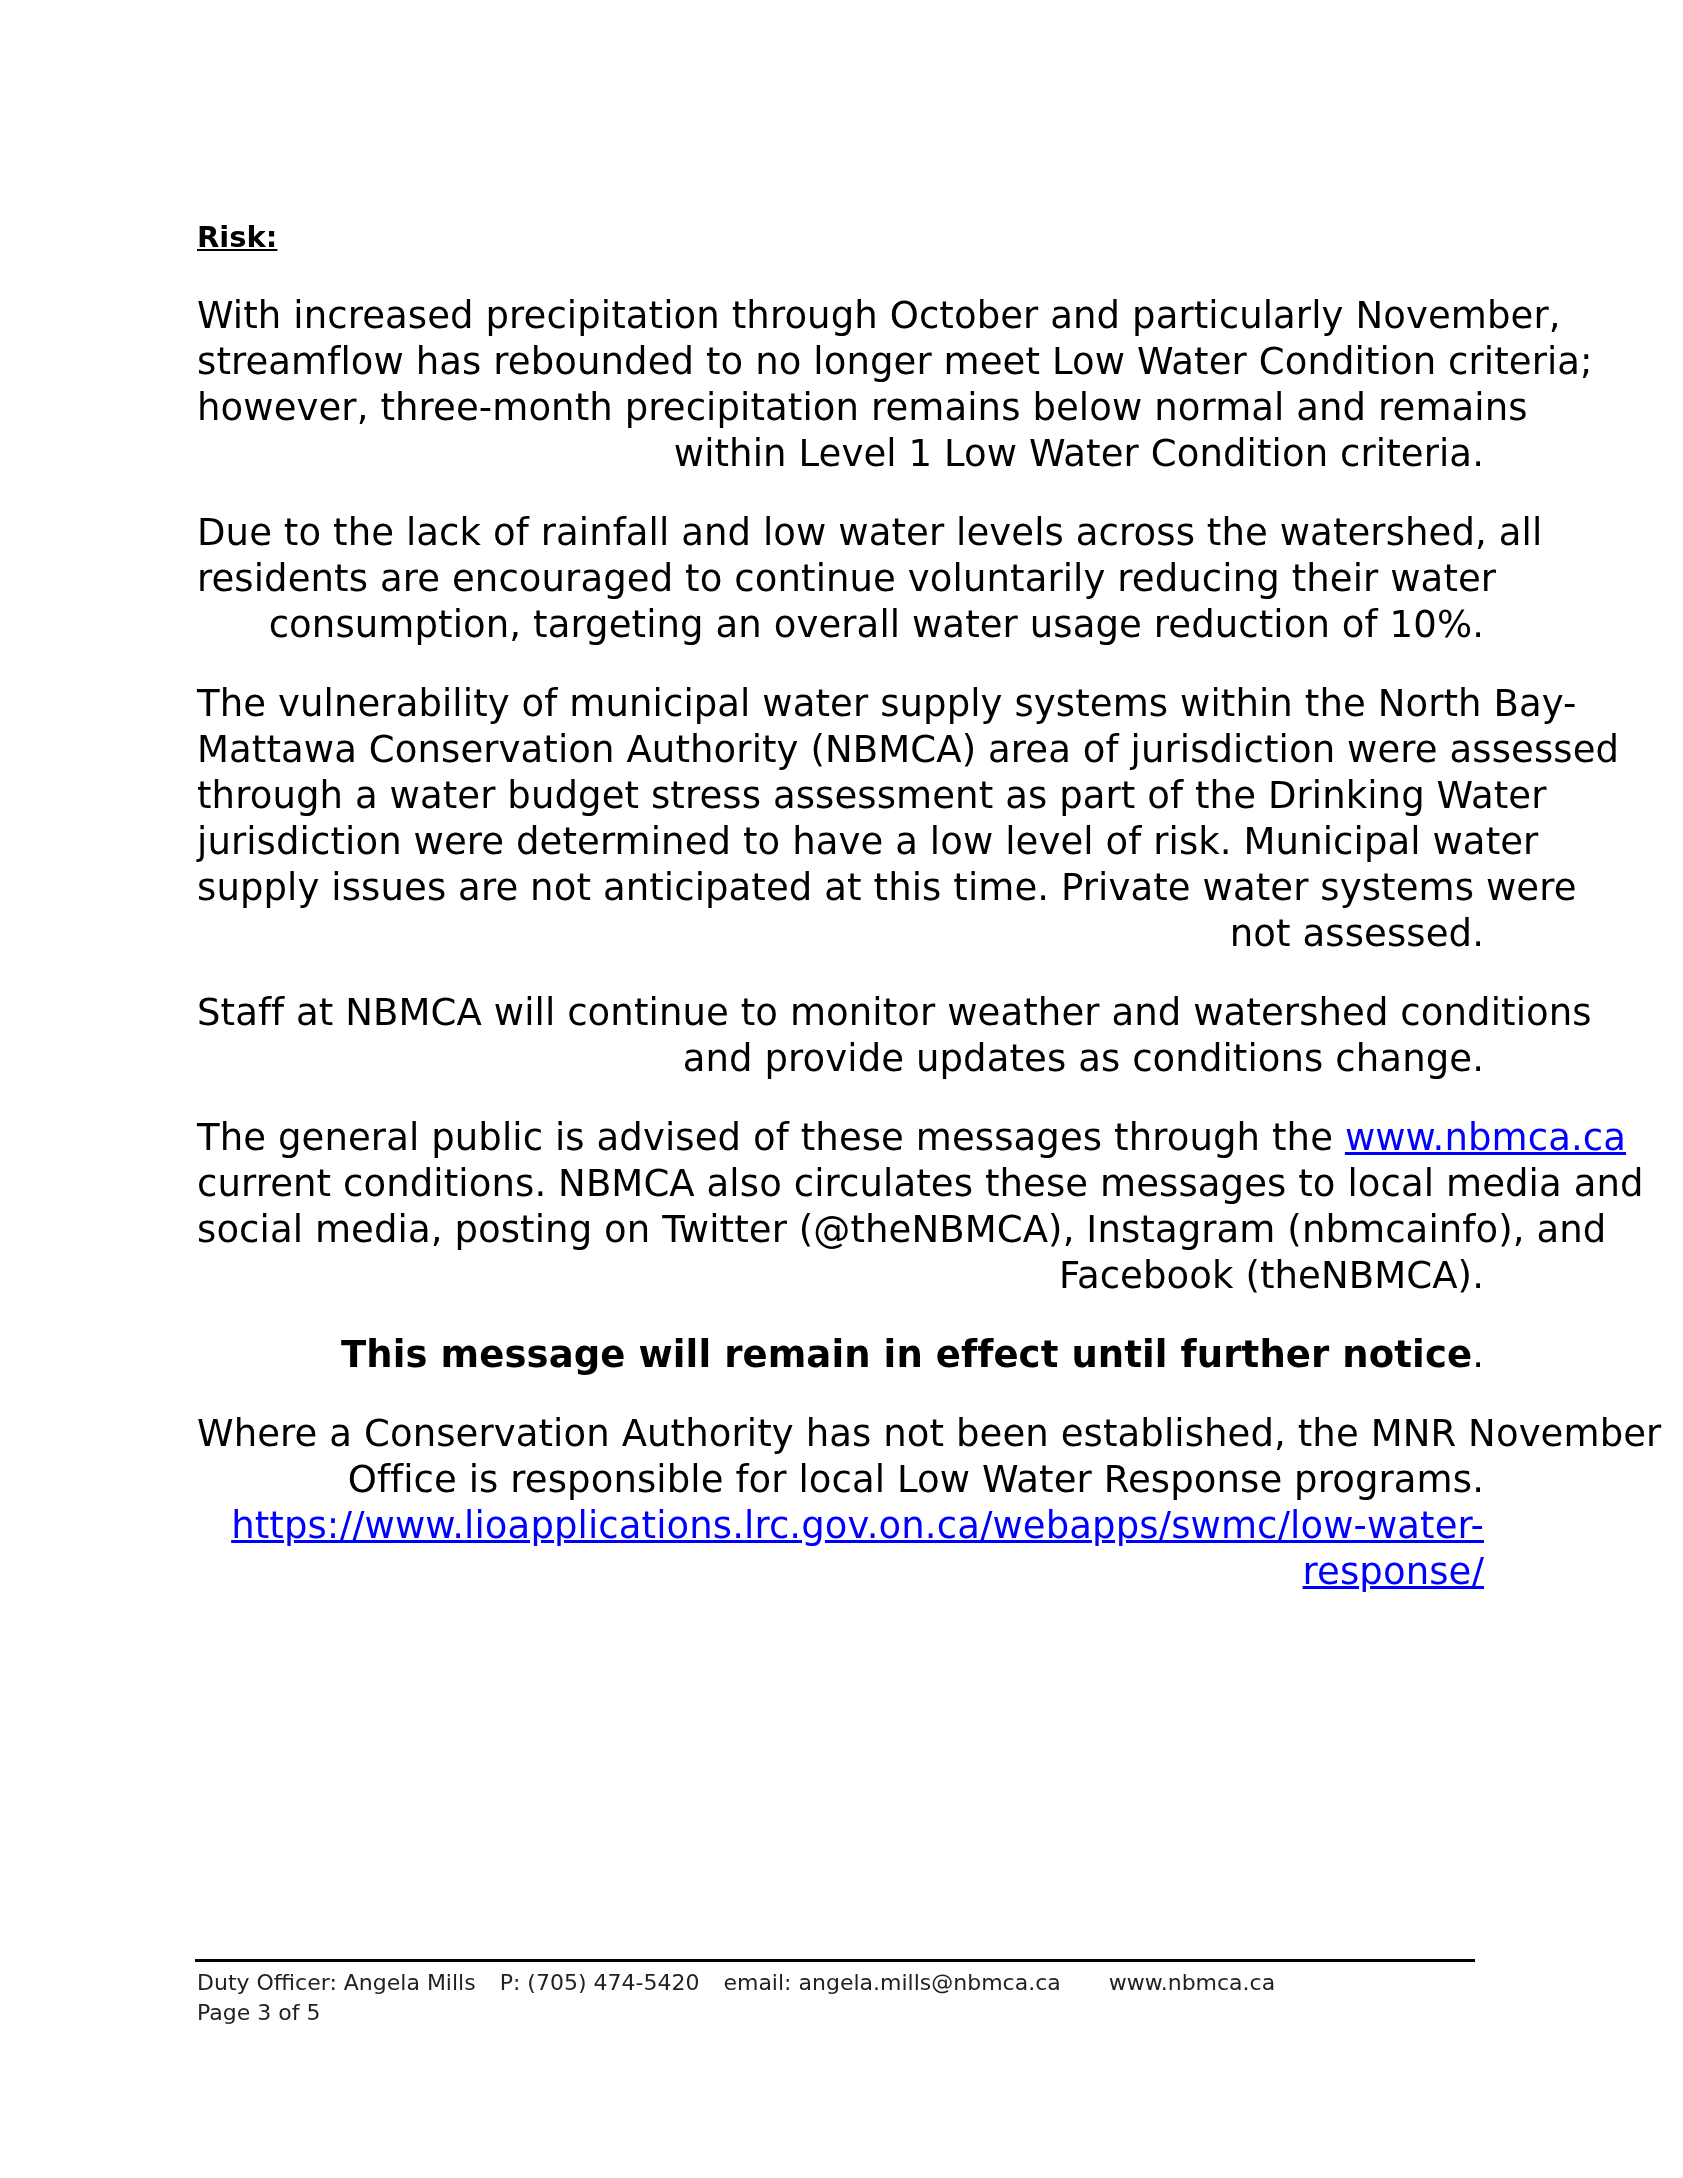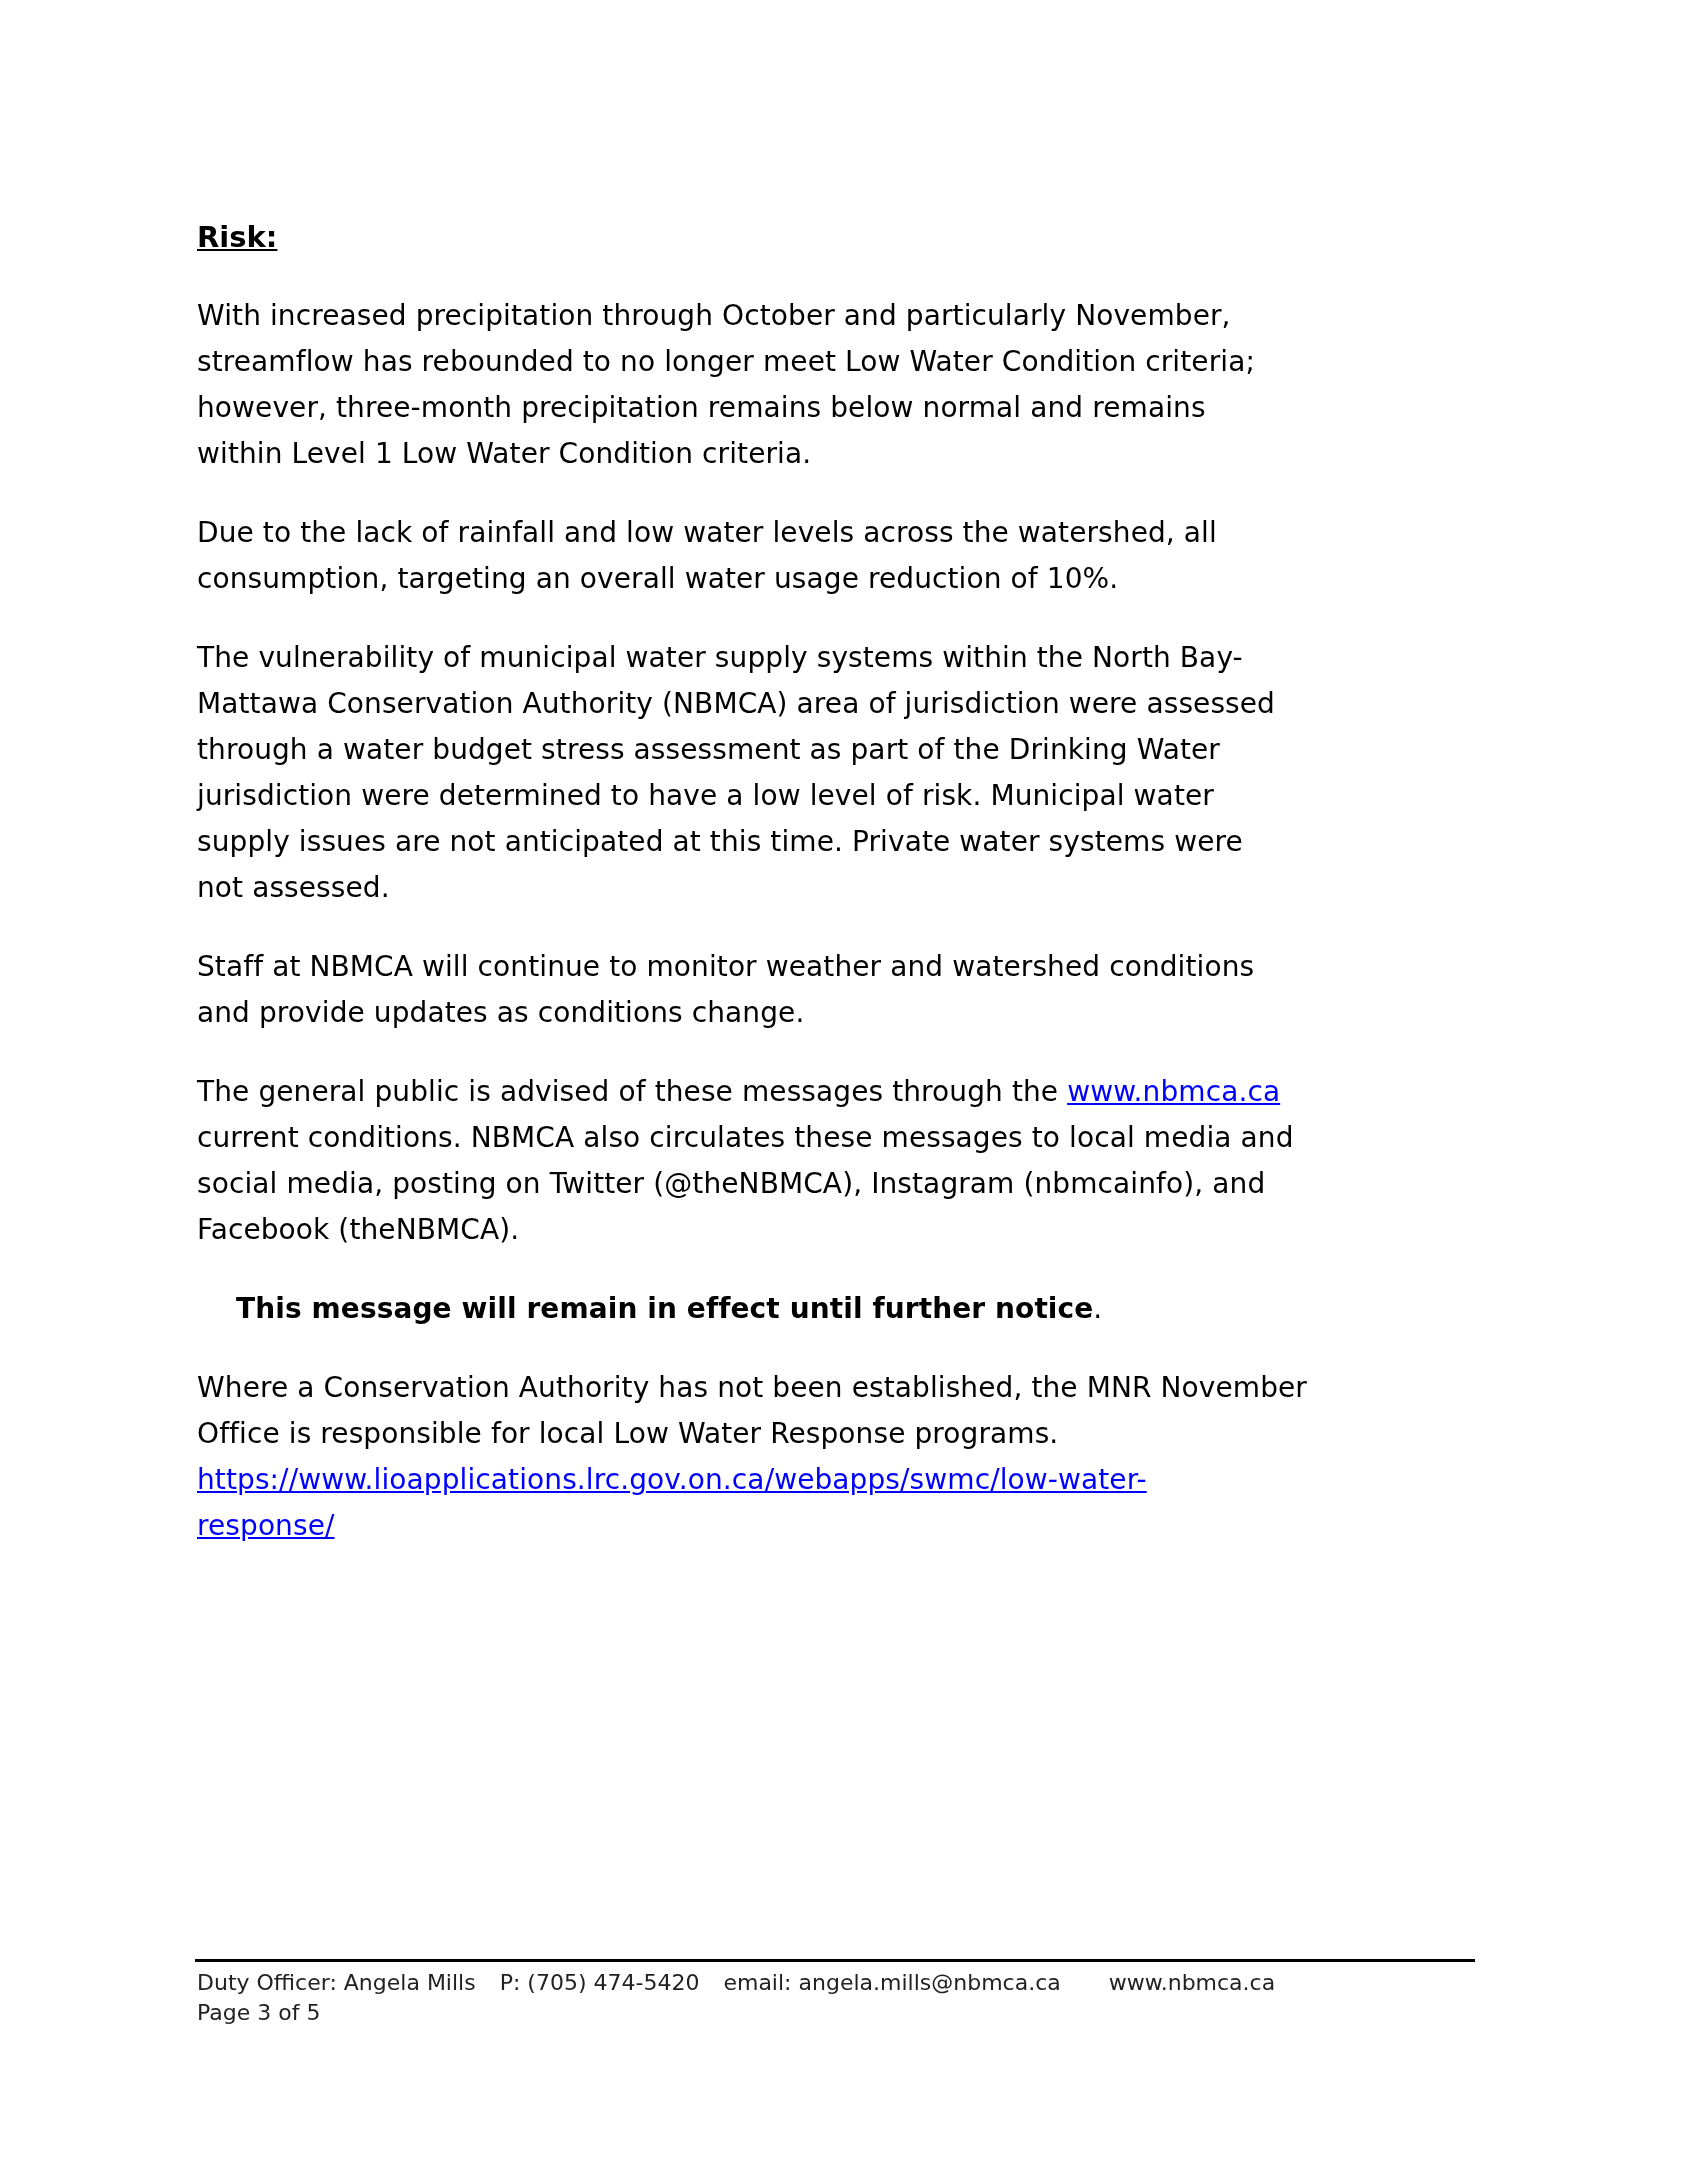--- a/index.html
+++ b/index.html
@@ -2,21 +2,21 @@
 <html><head>
 <meta charset="utf-8">
 <style>
   html, body { margin: 0; padding: 0; background: #ffffff; }
   body { width: 1683px; height: 2178px; position: relative; overflow: hidden;
          font-family: "DejaVu Sans", sans-serif; color: #000000; }
   .page { position: absolute; left: 0; top: 0; width: 1683px; height: 2178px; border-radius: 21px; }
   .content { position: absolute; left: 197px; top: 214px; width: 1287px; }
   .heading { font-size: 29px; font-weight: bold; text-decoration: underline;
              line-height: 46px; margin: 0 0 33px 0; }
-  .para { font-size: 28px; line-height: 46px; margin: 0 0 33px 0; letter-spacing: 0.1px; }
+  .para { font-size: 37px; line-height: 46px; margin: 0 0 33px 0; letter-spacing: 0.1px; text-align: right; }
   .para .line { display: block; white-space: nowrap; }
   .bold { font-weight: bold; margin-left: 39px; }
   a.link { color: #0000ff; text-decoration: underline; }
   .footer-rule { position: absolute; left: 195px; top: 1959px; width: 1280px; height: 0;
                  border-top: 3px solid #000000; }
   .footer { position: absolute; left: 197px; top: 1968px; font-size: 22px; line-height: 30px;
             color: #222222; }
   .footer .row { display: block; white-space: pre; }
   .footer .sep { display: inline-block; width: 24px; }
 </style>
@@ -30,20 +30,21 @@
 
     <p class="para">
       <span class="line">With increased precipitation through October and particularly November,</span>
       <span class="line">streamflow has rebounded to no longer meet Low Water Condition criteria;</span>
       <span class="line">however, three-month precipitation remains below normal and remains</span>
       <span class="line">within Level 1 Low Water Condition criteria.</span>
     </p>
 
     <p class="para">
       <span class="line">Due to the lack of rainfall and low water levels across the watershed, all</span>
+      <span class="line">residents are encouraged to continue voluntarily reducing their water</span>
       <span class="line">consumption, targeting an overall water usage reduction of 10%.</span>
     </p>
 
     <p class="para">
       <span class="line">The vulnerability of municipal water supply systems within the North Bay-</span>
       <span class="line">Mattawa Conservation Authority (NBMCA) area of jurisdiction were assessed</span>
       <span class="line">through a water budget stress assessment as part of the Drinking Water</span>
       <span class="line">jurisdiction were determined to have a low level of risk. Municipal water</span>
       <span class="line">supply issues are not anticipated at this time. Private water systems were</span>
       <span class="line">not assessed.</span>

